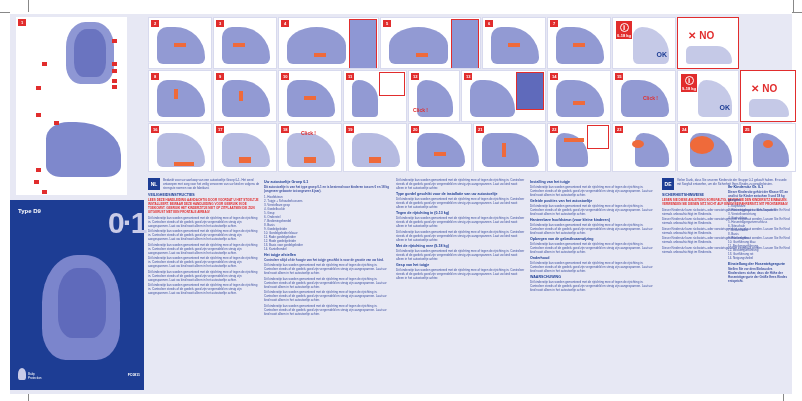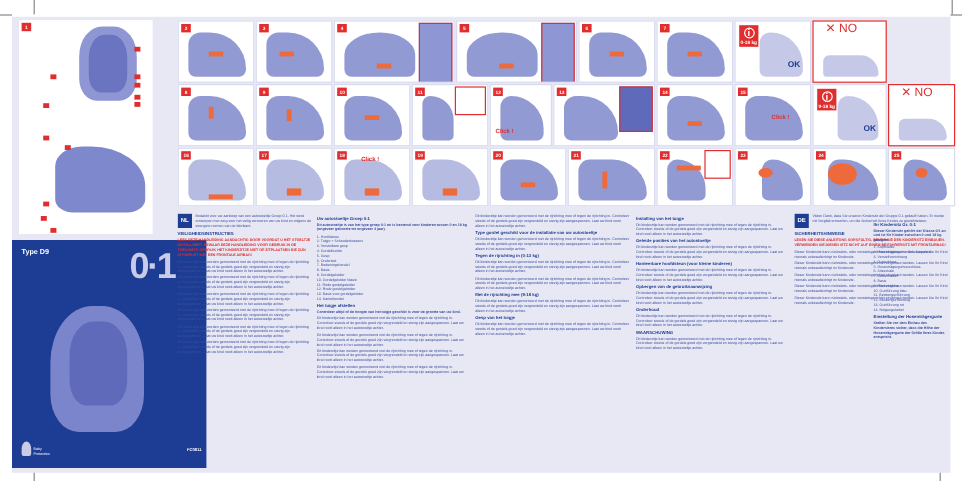--- a/index.html
+++ b/index.html
@@ -1,31 +1,31 @@
 <!DOCTYPE html>
 <html><head>
 <meta charset="utf-8">
 <style>
 *{box-sizing:border-box;margin:0;padding:0}
 body{width:802px;height:401px;background:#fff;font-family:"Liberation Sans",sans-serif;position:relative;overflow:hidden}
 .sheet{position:absolute;left:10px;top:14px;width:782px;height:380px;background:#e7e8f4}
 .crop{position:absolute;background:#888}
 .panel-left{position:absolute;left:16px;top:17px;width:111px;height:178px;background:#fff}
-.cover{position:absolute;left:10px;top:200px;width:162px;height:190px;background:#1d3d94}
+.cover{position:absolute;left:10px;top:200px;width:134px;height:190px;background:#1d3d94}
 .cover-title{position:absolute;left:8px;top:8px;color:#fff;font-size:6px;font-weight:bold}
 .cover-big{position:absolute;left:98px;top:6px;color:#c9cbe8;font-size:30px;font-weight:bold;letter-spacing:-2px}
 .cover-brand{position:absolute;left:10px;bottom:10px;color:#fff;font-size:3px;width:20px}
 .cover-code{position:absolute;right:4px;bottom:13px;color:#fff;font-size:3.5px;font-weight:bold}
 .grid{position:absolute;left:148px;top:17px;width:648px;height:155px}
 .cell{position:absolute;background:#fff;border:1px solid #d8daee;overflow:hidden}
 .cell .num{position:absolute;left:2px;top:2px;background:#e12d2d;color:#fff;font-size:4px;font-weight:bold;padding:1px 2px;min-width:8px;text-align:center}
 .cell .ill{position:absolute;left:8px;top:9px;right:6px;bottom:4px;background:#6d78c4;border-radius:10px 30px 6px 6px;opacity:.75}
 .cell .acc{position:absolute;width:12px;height:4px;background:#ef6a3a;left:40%;top:50%}
 .cell .ok{position:absolute;right:6px;bottom:6px;color:#1d3d94;font-size:7px;font-weight:bold}
-.cell .no{position:absolute;left:10px;top:0;color:#e12d2d;font-size:10px;font-weight:normal}
+.cell .no{position:absolute;left:10px;top:12px;color:#e12d2d;font-size:10px;font-weight:bold}
 .cell .click{position:absolute;left:10px;top:12px;color:#e12d2d;font-size:5px;font-weight:bold}
 .info{position:absolute;left:3px;top:3px;width:16px;height:18px;background:#e12d2d;color:#fff;text-align:center;font-size:4px;font-weight:bold;padding-top:2px}
 .info .i{display:block;font-size:8px;border:1px solid #fff;border-radius:50%;width:9px;height:9px;line-height:8px;margin:0 auto 1px}
 .col{position:absolute;top:178px;font-size:3px;line-height:4px;color:#3b4e9f}
 .col .h{color:#1d3d94;font-weight:bold;font-size:3.6px;margin:2px 0 1px}
 .col .w{color:#e12d2d;font-weight:bold}
 .col p{margin-bottom:1.5px}
 .lang{display:inline-block;background:#1d3d94;color:#fff;font-size:5px;font-weight:bold;width:12px;height:12px;text-align:center;line-height:12px;margin-right:3px;float:left}
 .callout{position:absolute;background:#e12d2d;width:5px;height:4px}
 .seat{position:absolute;border-radius:40% 40% 30% 30%;background:#7781c9}

